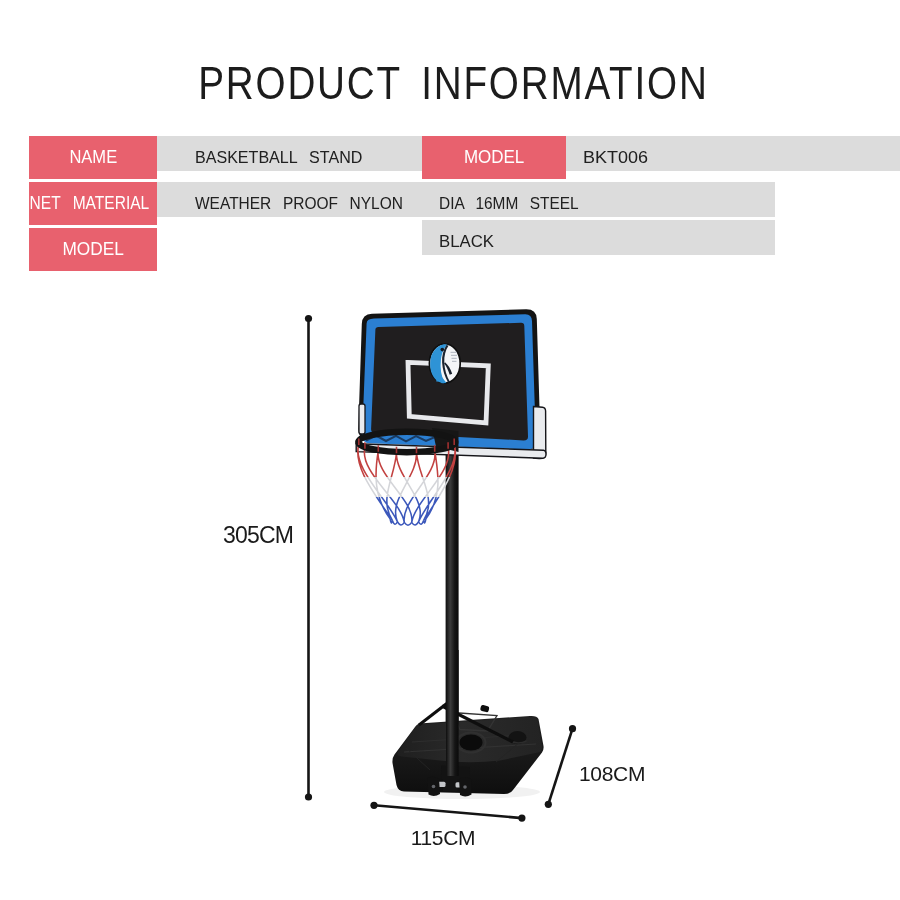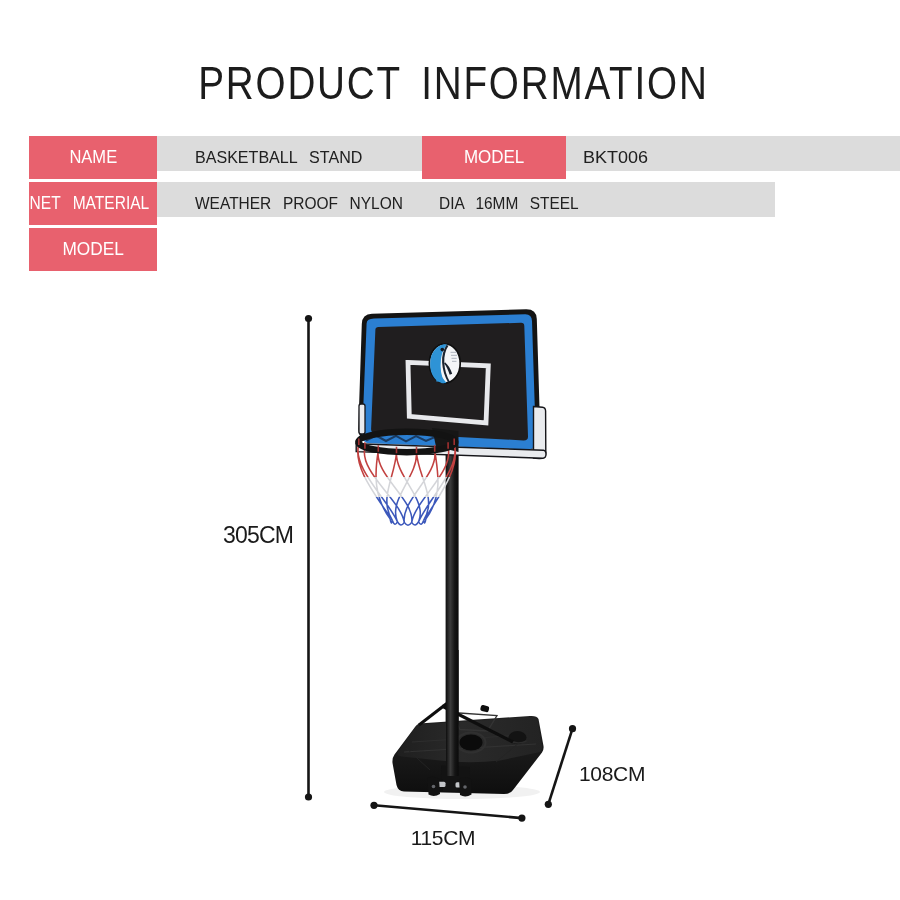--- a/index.html
+++ b/index.html
@@ -46,20 +46,21 @@
 
 <div class="tbl" id="t2">
   <div class="row">
       <div class="lab"><span style="transform:scaleX(0.97)">MODEL</span></div>
       <div class="val"><span style="transform:scaleX(1.06)">BKT006</span></div>
     </div>
   <div class="row">
       <div class="val"><span style="transform:scaleX(0.907)">DIA 16MM STEEL</span></div>
     </div>
   <div class="row">
+      <div class="val"><span style="transform:scaleX(0.985)">BLACK</span></div>
     </div>
 </div>
 
 <svg id="art" width="900" height="900" viewBox="0 0 900 900" style="position:absolute;left:0;top:0;">
   <defs>
     <linearGradient id="poleG" x1="0" y1="0" x2="1" y2="0">
       <stop offset="0" stop-color="#0e0e0e"></stop>
       <stop offset="0.35" stop-color="#3c3c3c"></stop>
       <stop offset="0.7" stop-color="#151515"></stop>
       <stop offset="1" stop-color="#0a0a0a"></stop>

